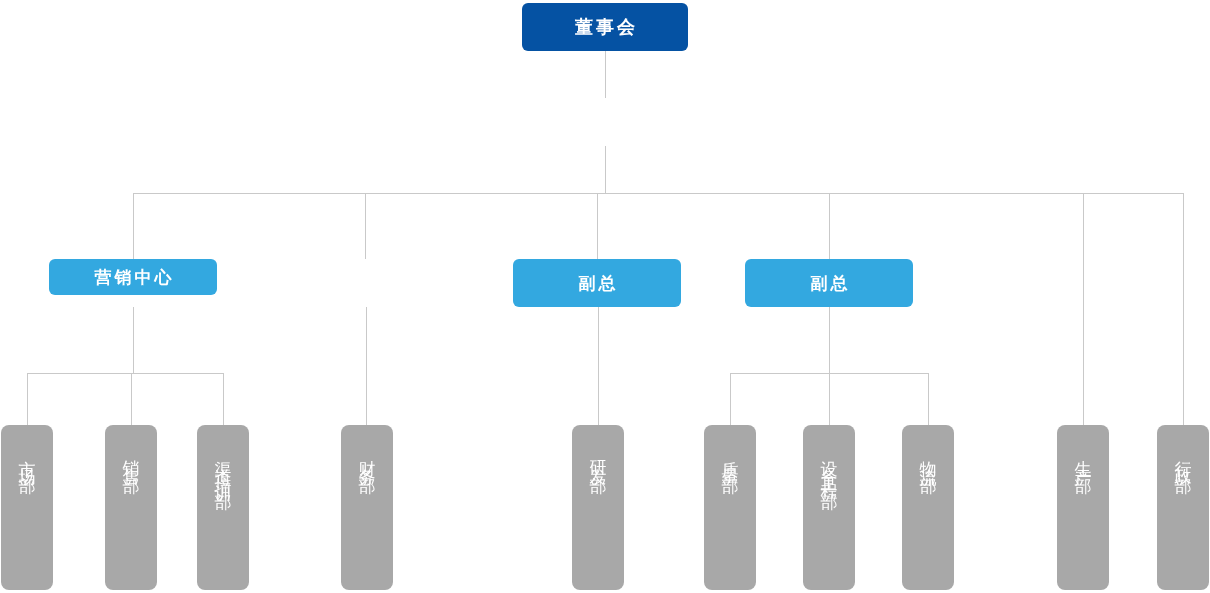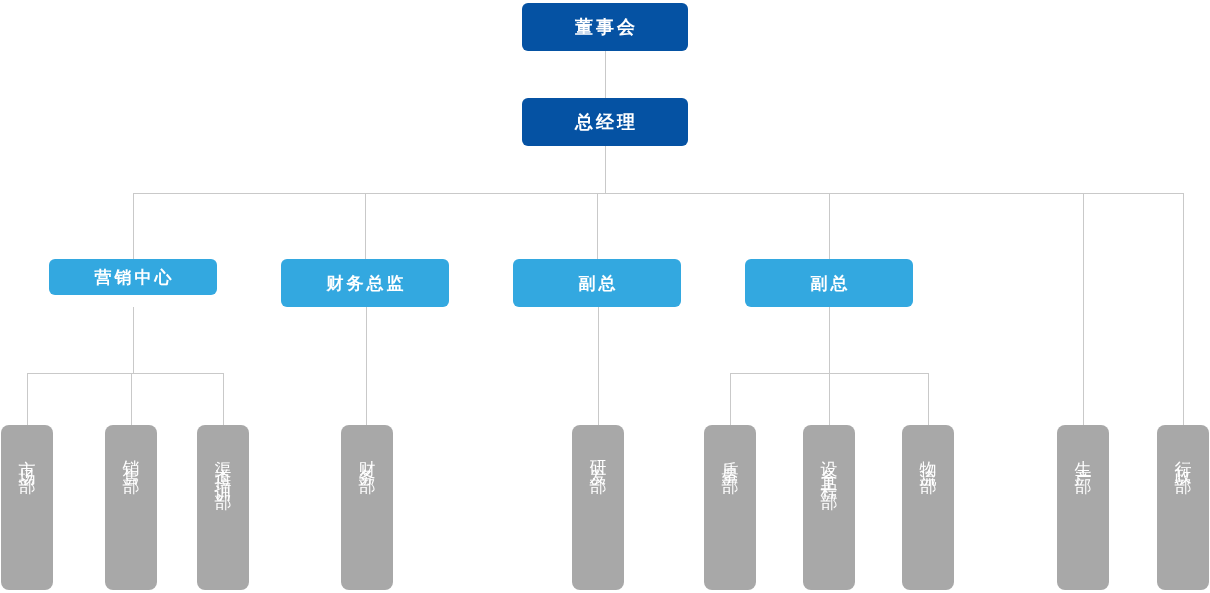--- a/index.html
+++ b/index.html
@@ -77,29 +77,23 @@
   <div class="vline" style="left:829px; top:307px; height:66px;"></div>
   <div class="hline" style="left:730px; top:373px; width:198px;"></div>
   <div class="vline" style="left:730px; top:373px; height:52px;"></div>
   <div class="vline" style="left:829px; top:373px; height:52px;"></div>
   <div class="vline" style="left:928px; top:373px; height:52px;"></div>
 
   <div class="box box-l1" style="left:522px; top:3px; width:166px; height:48px;">
     <span>董事会</span>
   </div>
 
-  <div class="box box-l1" style="left:522px; top:98px; width:166px; height:48px;">
-    <span>总经理</span>
-  </div>
 
   <div class="box box-l2" style="left:49px; top:259px; width:168px; height:36px;">
     <span>营销中心</span>
-  </div>
-  <div class="box box-l2" style="left:281px; top:259px; width:168px; height:48px;">
-    <span>财务总监</span>
   </div>
   <div class="box box-l2" style="left:513px; top:259px; width:168px; height:48px;">
     <span>副总</span>
   </div>
   <div class="box box-l2" style="left:745px; top:259px; width:168px; height:48px;">
     <span>副总</span>
   </div>
 
   <div class="dept" style="left:1px;">
     <span>市场部</span>

